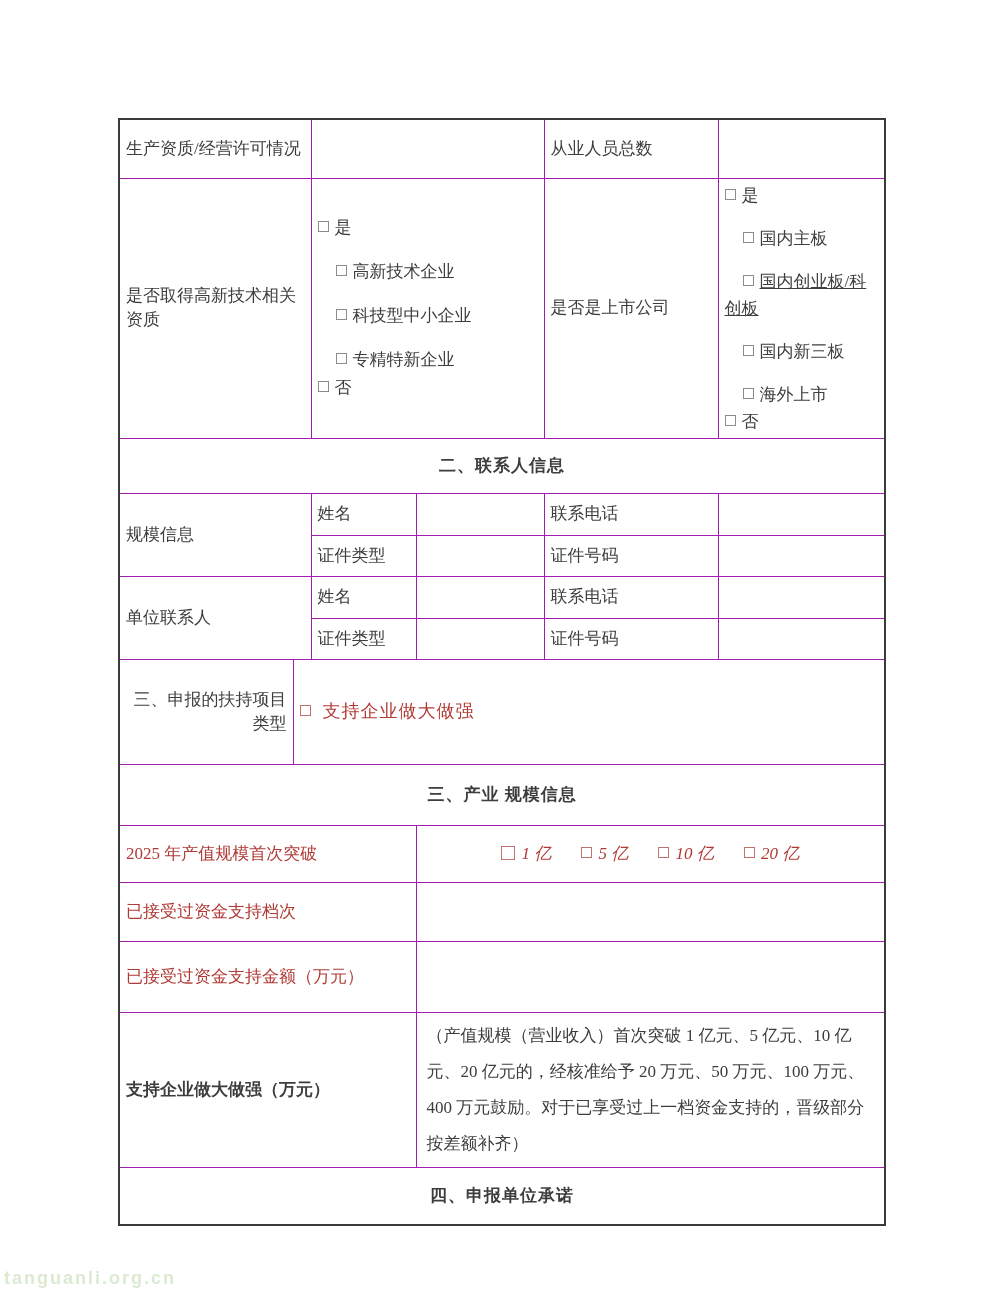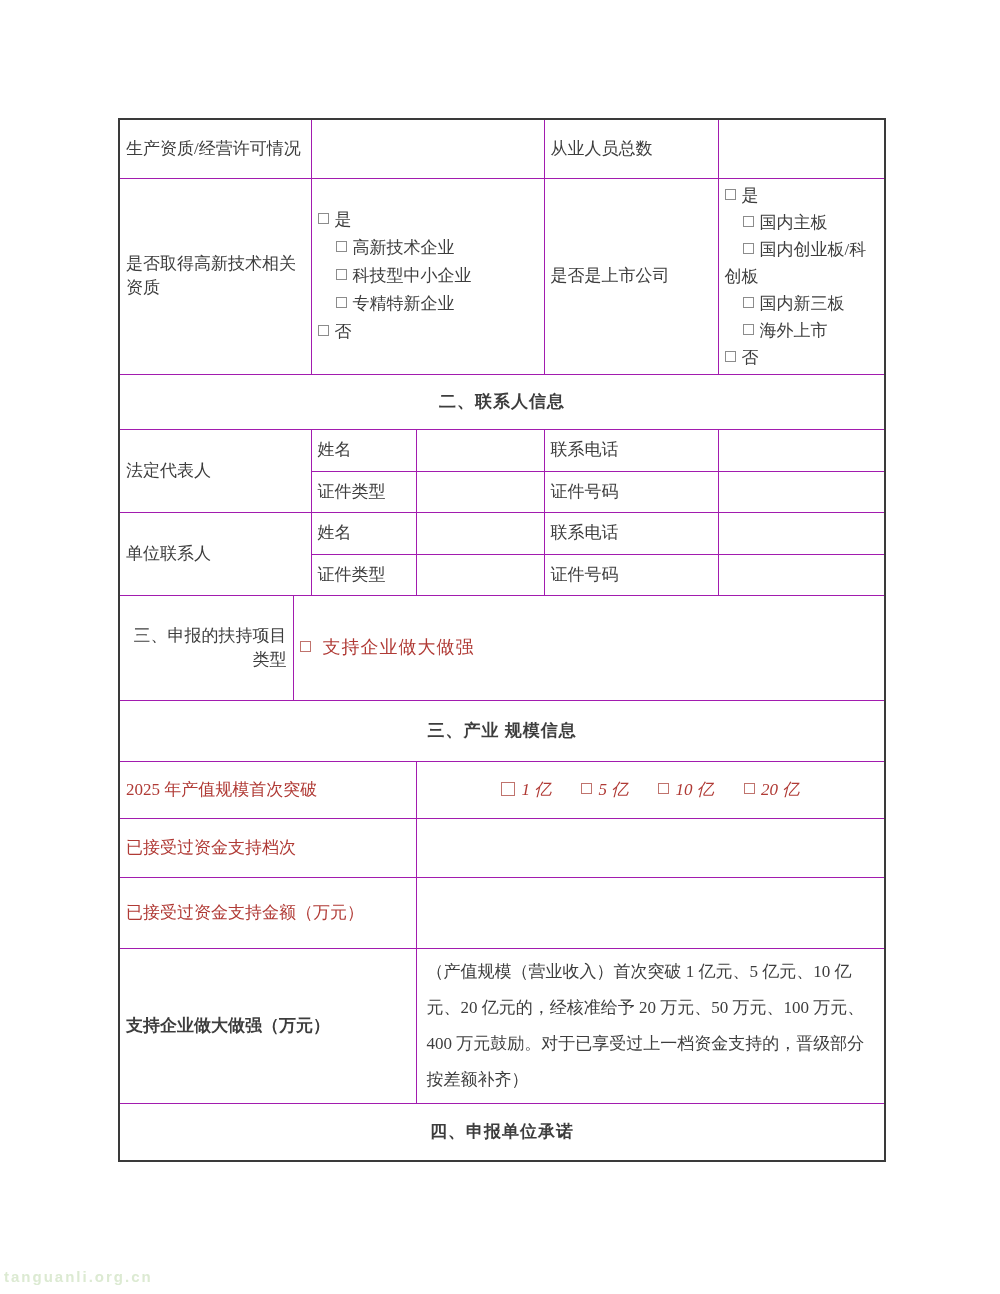--- a/index.html
+++ b/index.html
@@ -18,38 +18,38 @@
     padding:3px 6px;vertical-align:middle;
     overflow:hidden;
   }
   .section-cell{text-align:center;font-weight:bold;font-size:18px;letter-spacing:1px;margin-left:17px;}
   .red{color:#b03a35;}
   .lbl-lg{font-size:19px;}
   .bold{font-weight:bold;}
   .center{text-align:center;font-style:italic;}
   .type-label{text-align:right;line-height:30px;}
   .opt-line{line-height:28px;white-space:nowrap;}
-  .opt-line.wrap{white-space:normal;}
+  .opt-line.wrap{white-space:normal;text-decoration:underline;}
   .opts-tight .opt-line{line-height:27px;}
-  .sub{text-indent:18px;}
+  .sub{text-indent:18px;margin-top:16px;}
   .cb{
     display:inline-block;width:9px;height:9px;
     border:1px solid #8c8c8c;margin-right:6px;
     vertical-align:1px;background:transparent;
   }
   .cb.red-cb{border-color:#c0736d;}
   .cb.big{width:12px;height:12px;vertical-align:-1px;}
   .scale-opt{display:inline-block;margin:0 13px;white-space:nowrap;}
   .note-text{line-height:36px;font-size:17px;padding:2px 4px;}
   .project-opt{font-size:18px;letter-spacing:1px;}
   .project-opt .cb{margin-right:12px;}
   .watermark{
     position:absolute;left:4px;top:1268px;
     font-family:"Liberation Sans","DejaVu Sans",sans-serif;
-    font-weight:bold;font-size:15px;letter-spacing:2px;
+    font-weight:bold;font-size:18px;letter-spacing:2px;
     color:#dcead2;user-select:none;
   }
 </style>
 </head>
 <body>
 
 <table class="form-table">
   <colgroup>
     <col style="width:174px">
       <col style="width:18px">
@@ -85,21 +85,21 @@
       <div class="opt-line sub"><span class="cb"></span><span>海外上市</span></div>
       <div class="opt-line"><span class="cb"></span><span>否</span></div>
     </td>
   </tr>
 
   <tr style="height:55px">
     <td colspan="6" class="section-cell">二、联系人信息</td>
   </tr>
 
   <tr style="height:42px">
-    <td colspan="2" rowspan="2">法定代表人</td>
+    <td colspan="2" rowspan="2">规模信息</td>
     <td>姓名</td>
     <td></td>
     <td>联系电话</td>
     <td></td>
   </tr>
   <tr style="height:41px">
     <td>证件类型</td>
     <td></td>
     <td>证件号码</td>
     <td></td>

